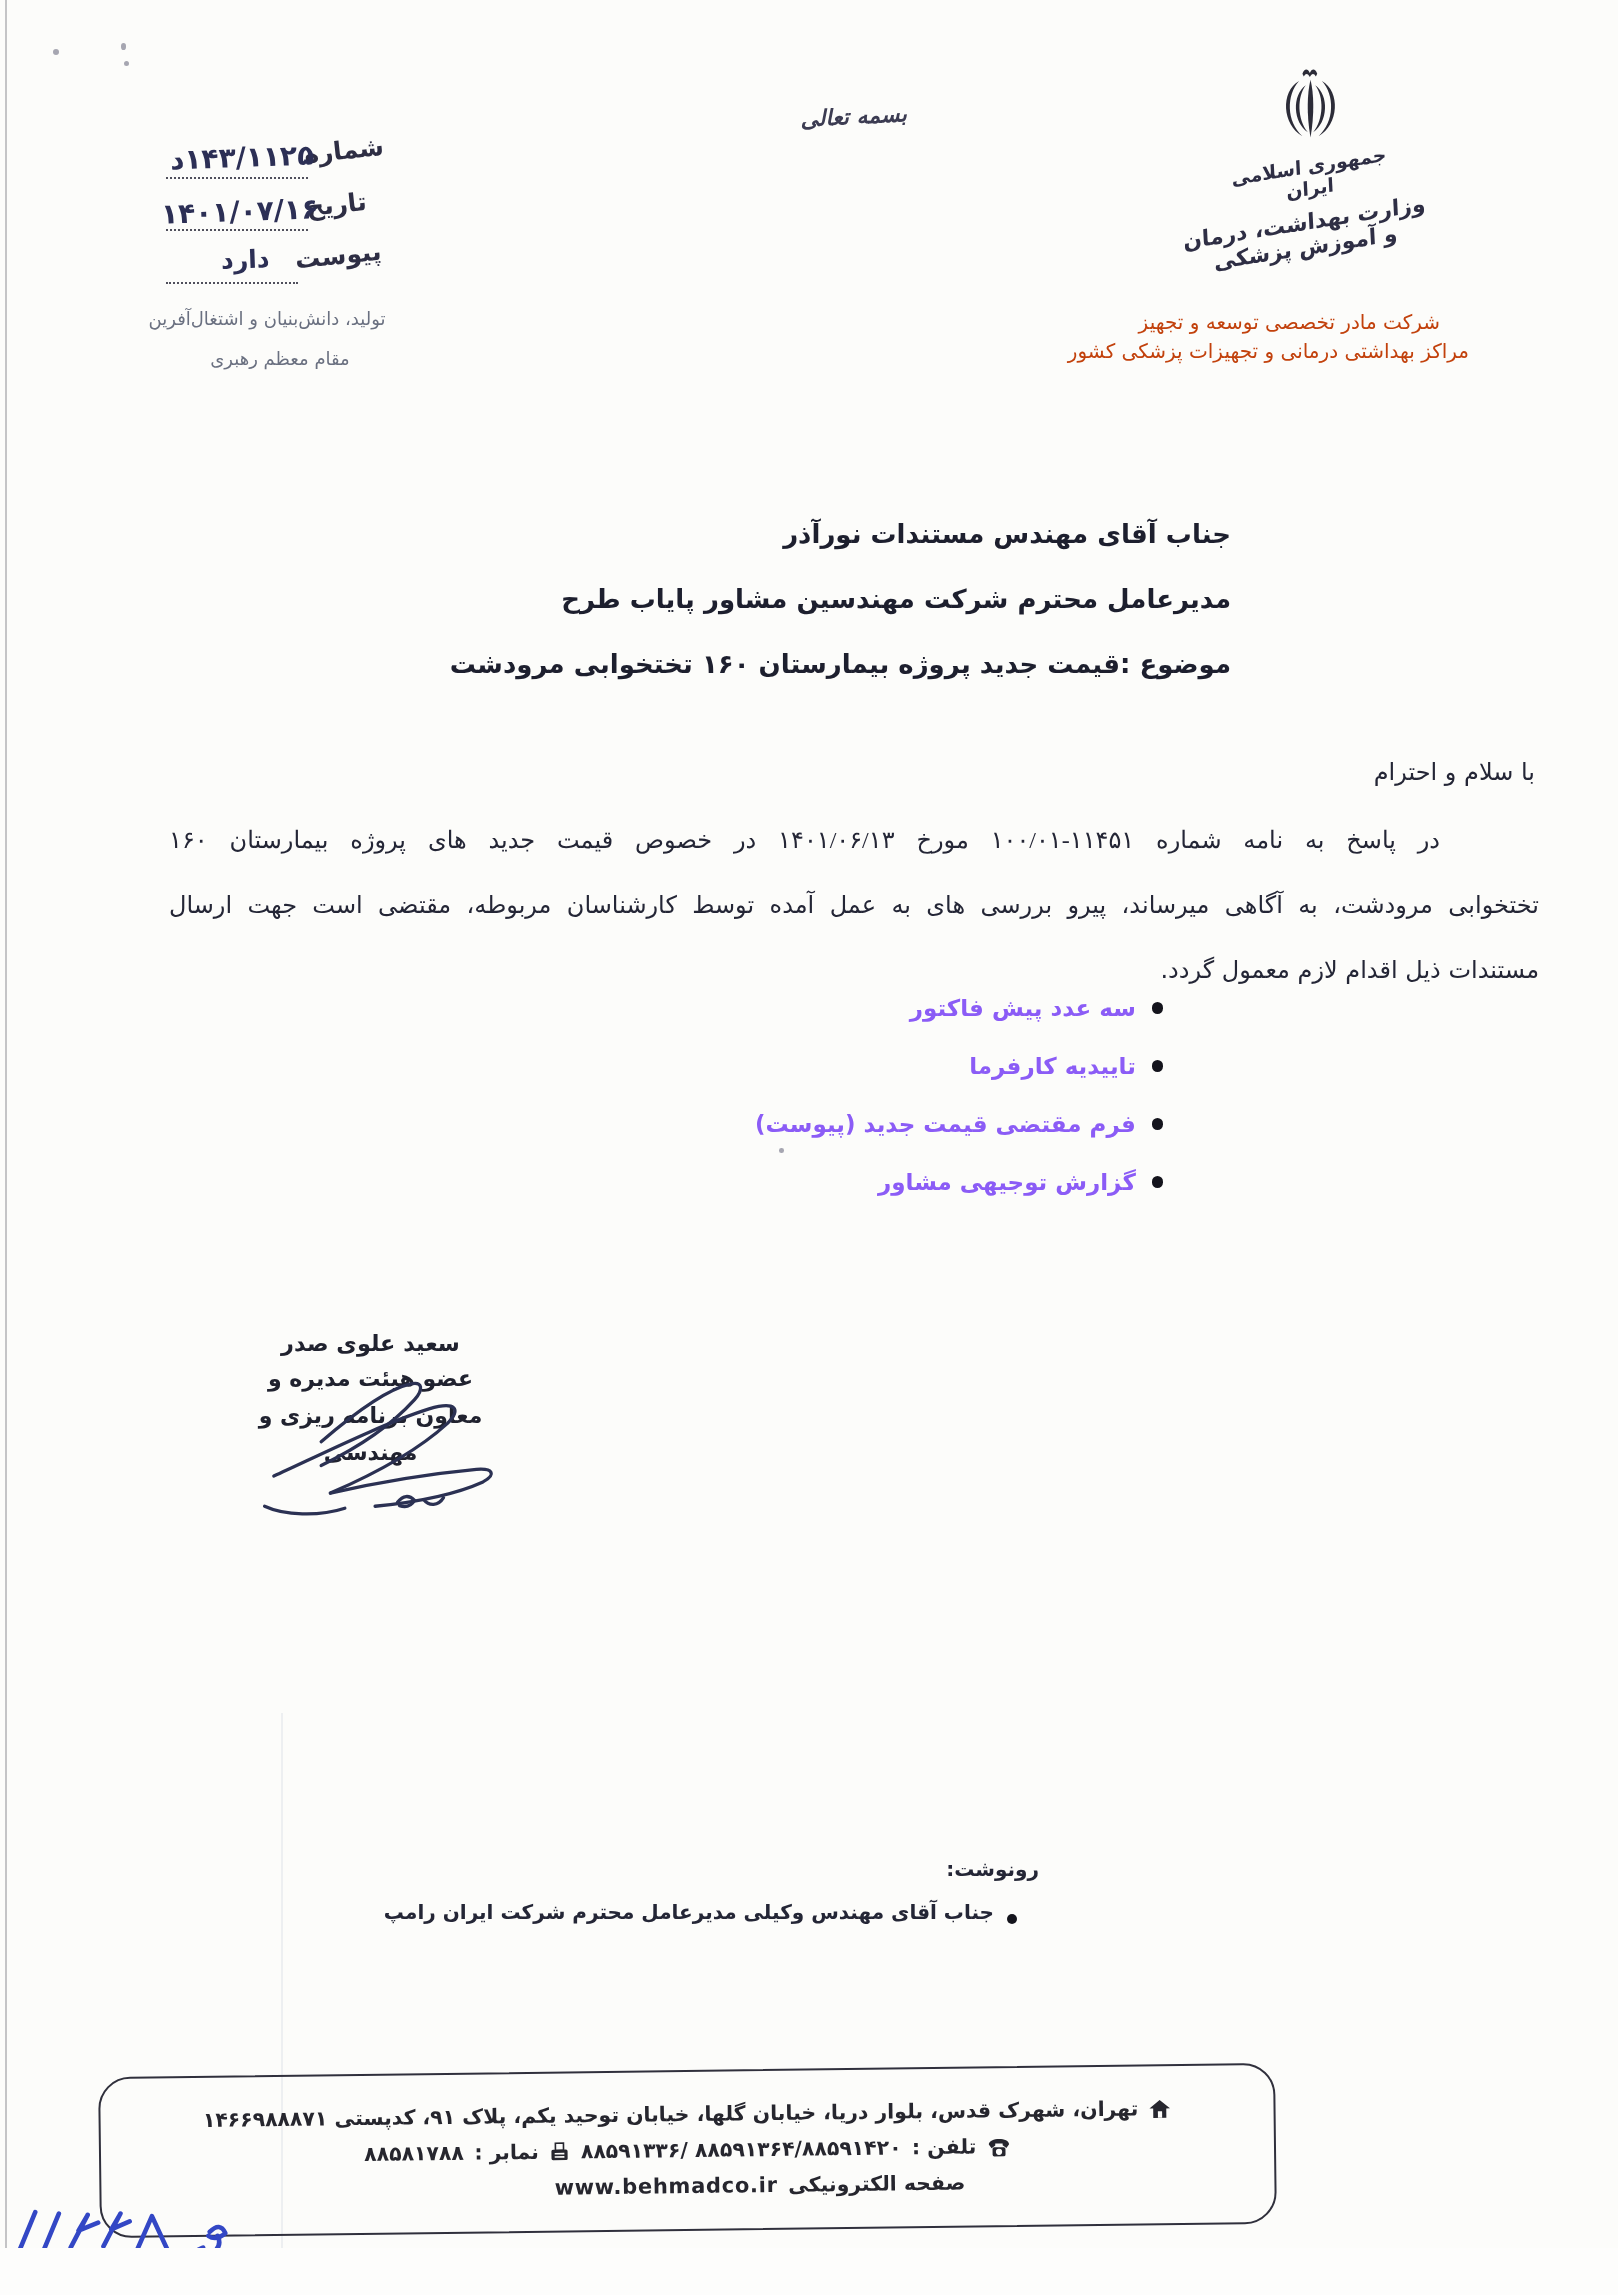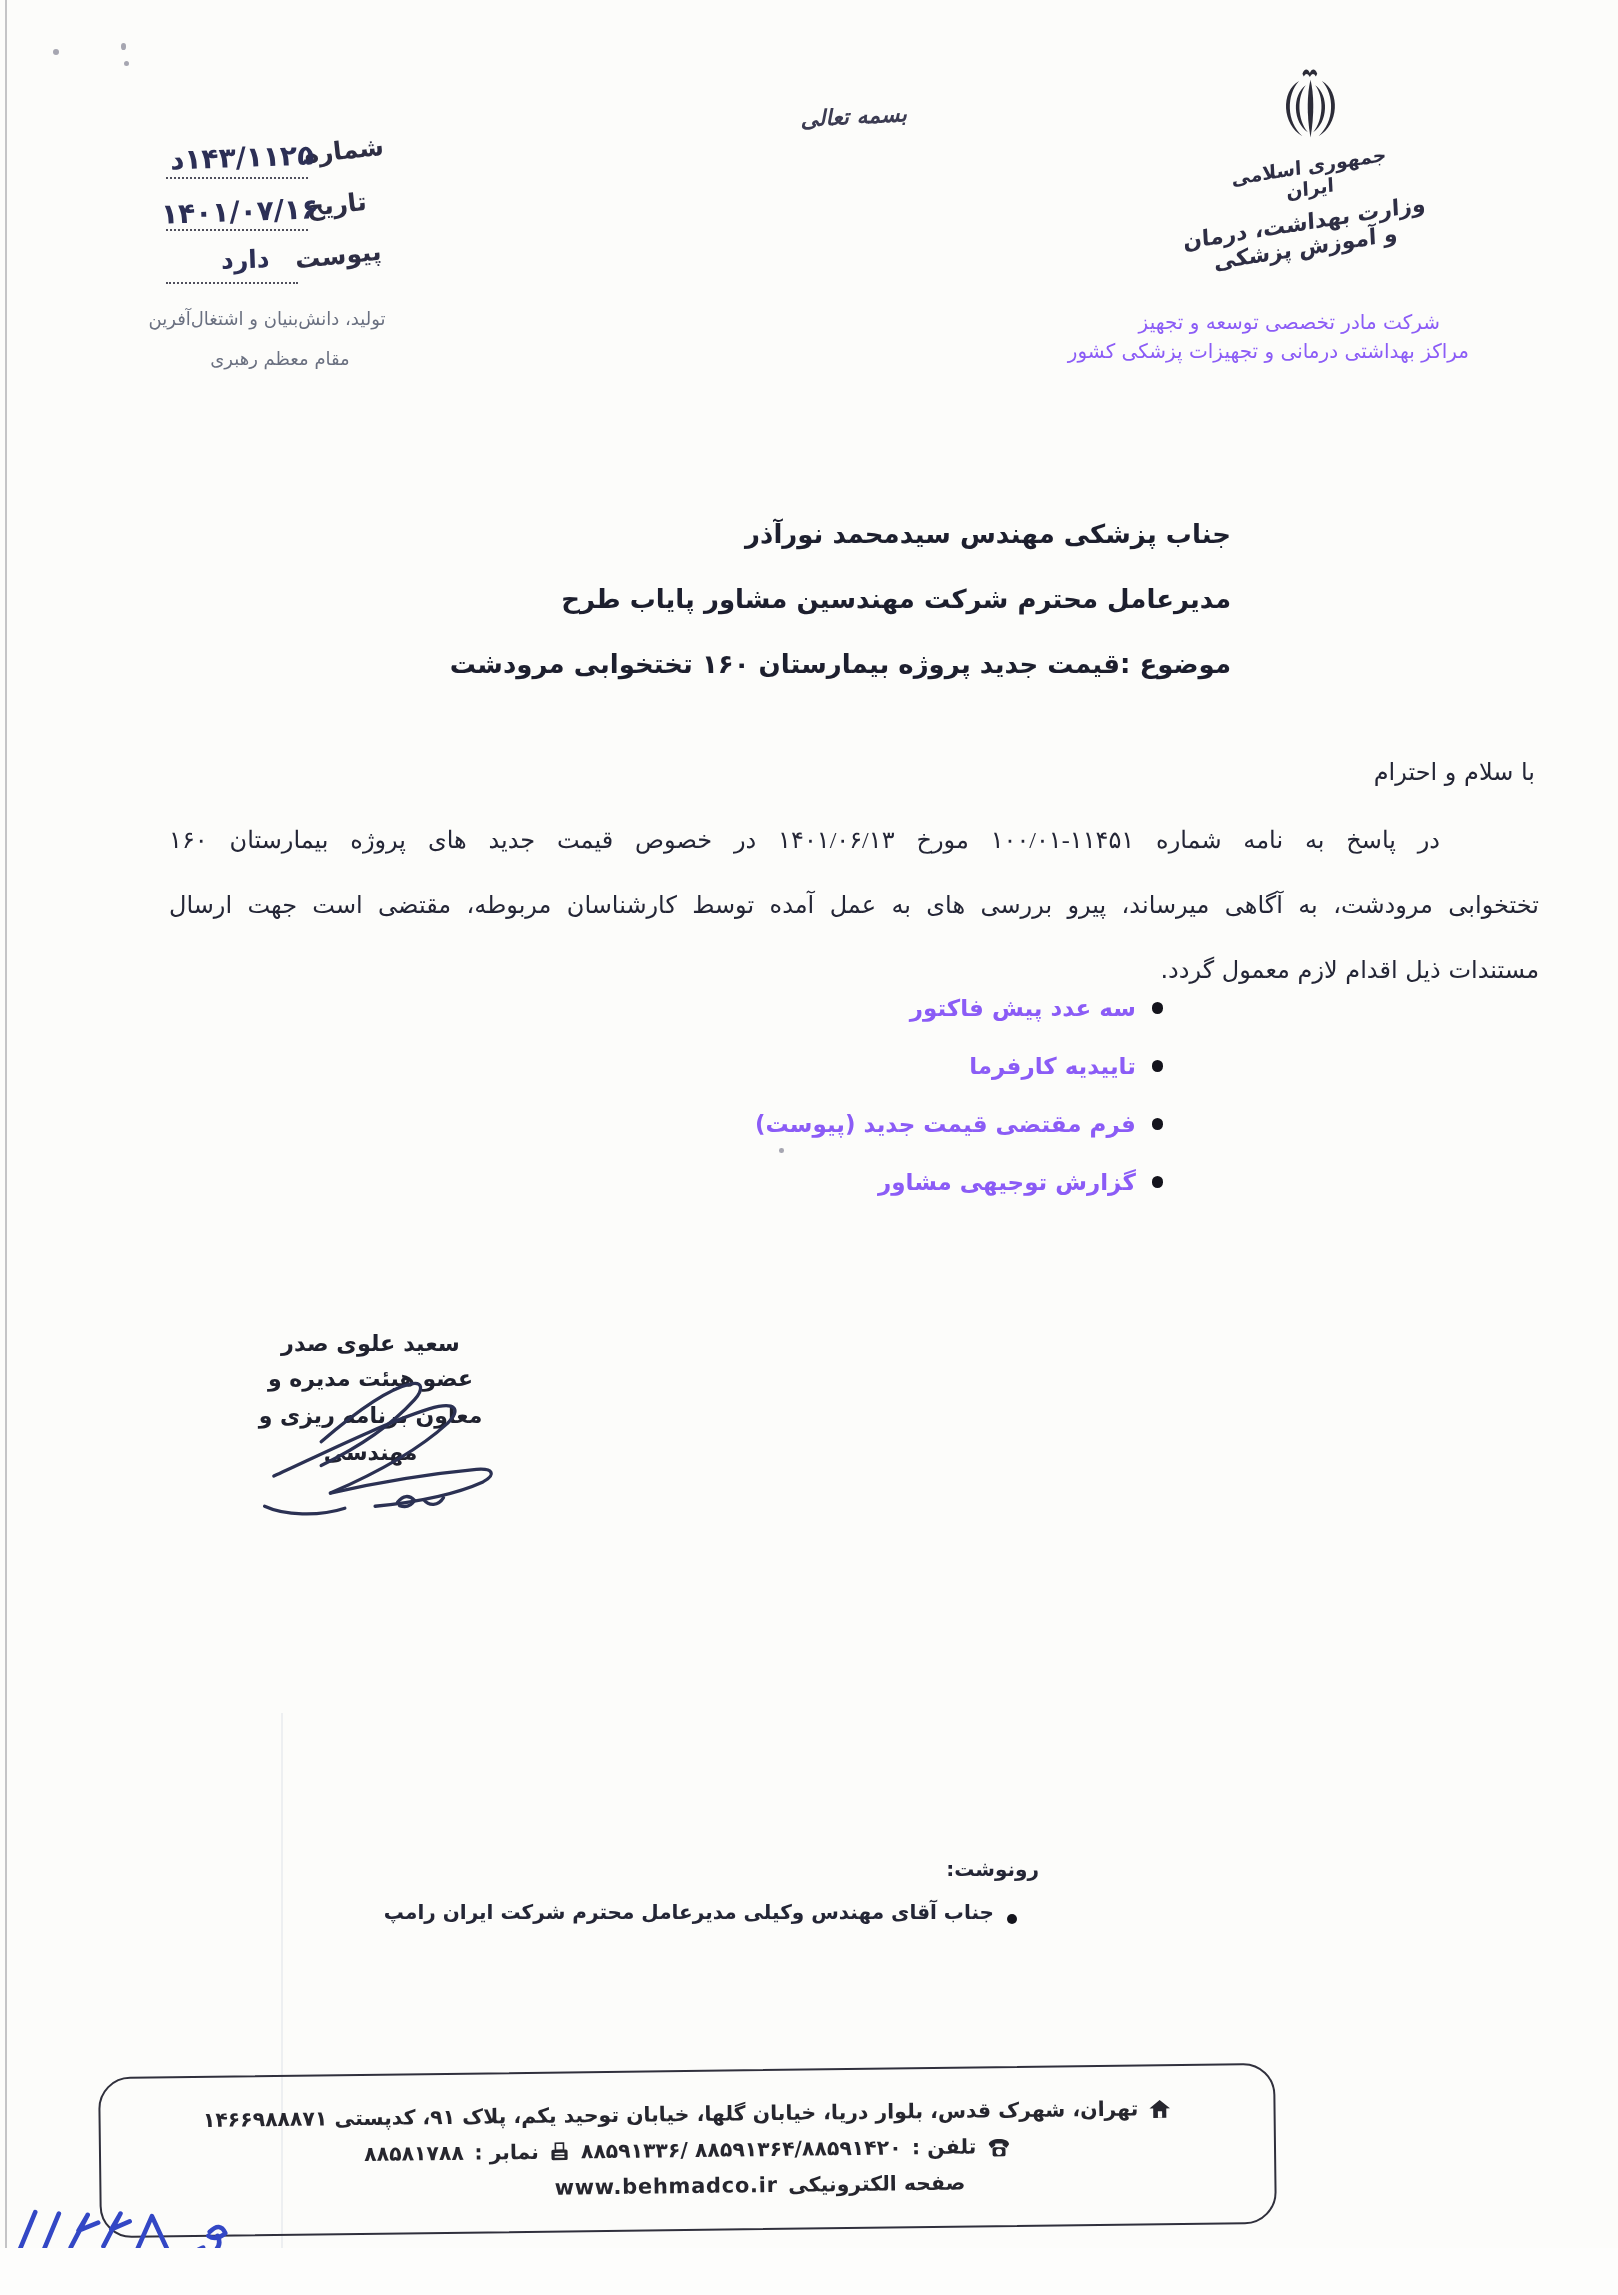--- a/index.html
+++ b/index.html
@@ -11,21 +11,21 @@
   }
   .abs{position:absolute;}
   
   .fld-label{font-size:25px;font-weight:600;color:#2e2e44;transform:rotate(-6deg);}
   .dotline{border-bottom:2px dotted #50505c;height:0;}
   .hand{font-weight:bold;color:#2c2f55;transform:rotate(-2deg);letter-spacing:0.7px;}
   .slogan{color:#6a7080;font-size:18px;text-align:center;}
   
   .bismillah{font-size:22px;font-style:italic;color:#3c3c52;transform:rotate(-3deg);font-weight:600;}
   .callig{font-weight:600;color:#2e2e44;text-align:center;transform:rotate(-9deg) skewX(-6deg);}
-  .orgline{font-size:20px;color:#8b5cf6;text-align:right;}
+  .orgline{font-size:20px;color:#c2410c;text-align:right;}
   
   .recipient{font-size:26px;font-weight:bold;color:#1d1f2e;text-align:right;line-height:65px;}
   
   .salutation{font-size:24px;color:#242636;}
   .bodytext{direction:rtl;font-size:24px;line-height:65px;color:#242636;}
   .bline{text-align:justify;text-align-last:justify;}
   .bline-first{padding-right:99px;font-family:Liberation Serif, serif;}
   .bline-last{text-align:right;text-align-last:right;}
   .num{unicode-bidi:embed;}
   
@@ -94,21 +94,21 @@
       <path d="M28 18 c-19 21 -19 60 5 82 c-30 -17 -33 -66 -5 -82 z"></path>
       <path d="M62 18 c19 21 19 60 -5 82 c30 -17 33 -66 5 -82 z"></path>
     </g>
   </svg>
   <div class="abs callig" style="left:1224px;top:155px;width:171px;font-size:19px;">جمهوری اسلامی ایران</div>
   <div class="abs callig" style="left:1173px;top:210px;width:264px;font-size:22px;">وزارت بهداشت، درمان و آموزش پزشکی</div>
   <div class="abs orgline" style="right:179px;top:310px;">شرکت مادر تخصصی توسعه و تجهیز</div>
   <div class="abs orgline" style="right:150px;top:339px;text-align:center;">مراکز بهداشتی درمانی و تجهیزات پزشکی کشور</div>
 
   <div class="abs recipient" style="right:388px;top:502px;">
-    <div>جناب پزشکی مهندس سیدمحمد نورآذر</div>
+    <div>جناب آقای مهندس مستندات نورآذر</div>
     <div>مدیرعامل محترم شرکت مهندسین مشاور پایاب طرح</div>
     <div>موضوع :قیمت جدید پروژه بیمارستان ۱۶۰ تختخوابی مرودشت</div>
   </div>
 
   <div class="abs salutation" style="right:84px;top:758px;">با سلام و احترام</div>
 
   <div class="abs bodytext" style="right:80px;top:808px;width:1370px;">
     <div class="bline bline-first"><span>در پاسخ به نامه شماره</span> <span class="num" dir="ltr">۱۰۰/۰۱-۱۱۴۵۱</span> <span>مورخ</span> <span class="num" dir="ltr">۱۴۰۱/۰۶/۱۳</span> <span>در خصوص قیمت جدید های پروژه بیمارستان ۱۶۰</span></div>
     <div class="bline">تختخوابی مرودشت، به آگاهی میرساند، پیرو بررسی های به عمل آمده توسط کارشناسان مربوطه، مقتضی است جهت ارسال</div>
     <div class="bline bline-last">مستندات ذیل اقدام لازم معمول گردد.</div>

